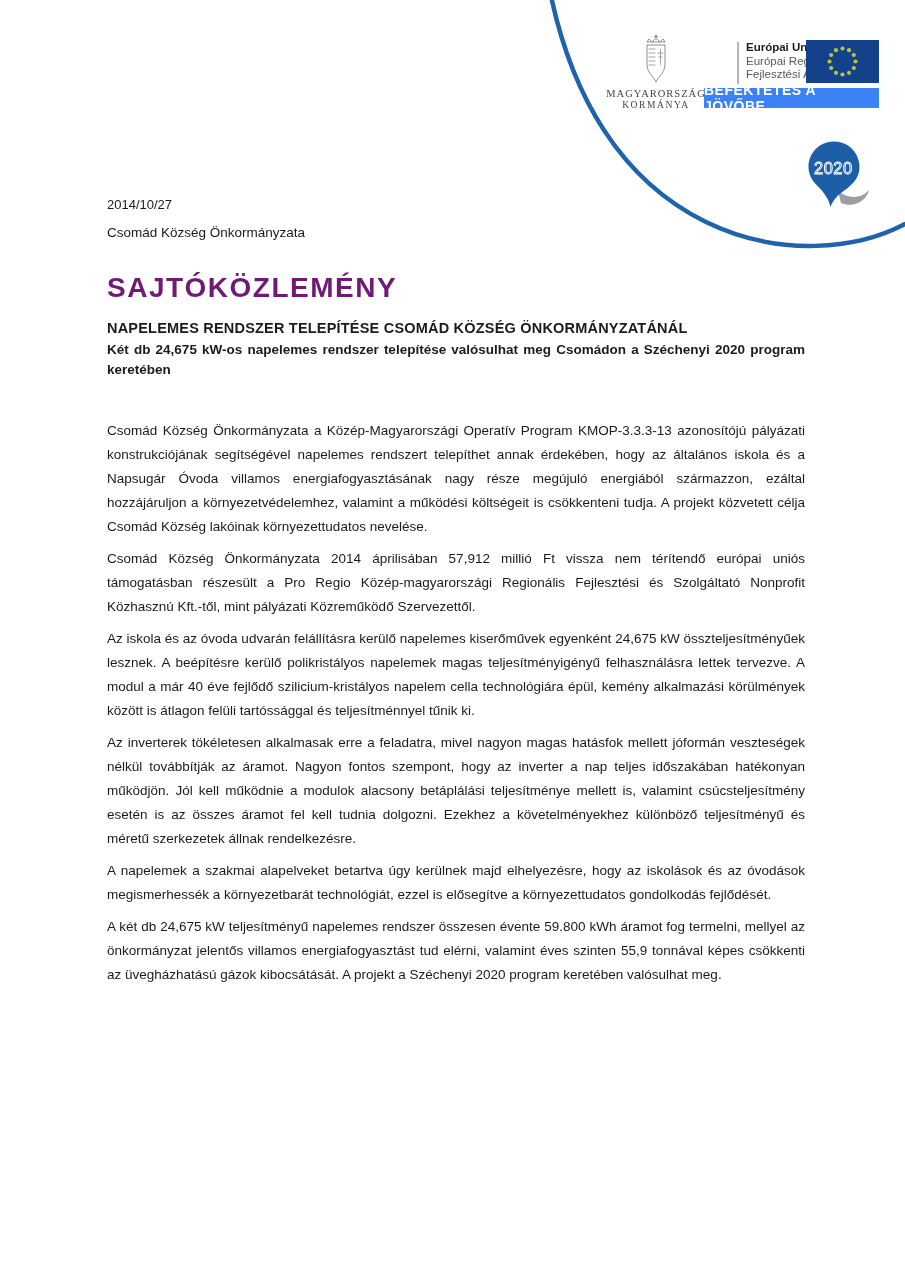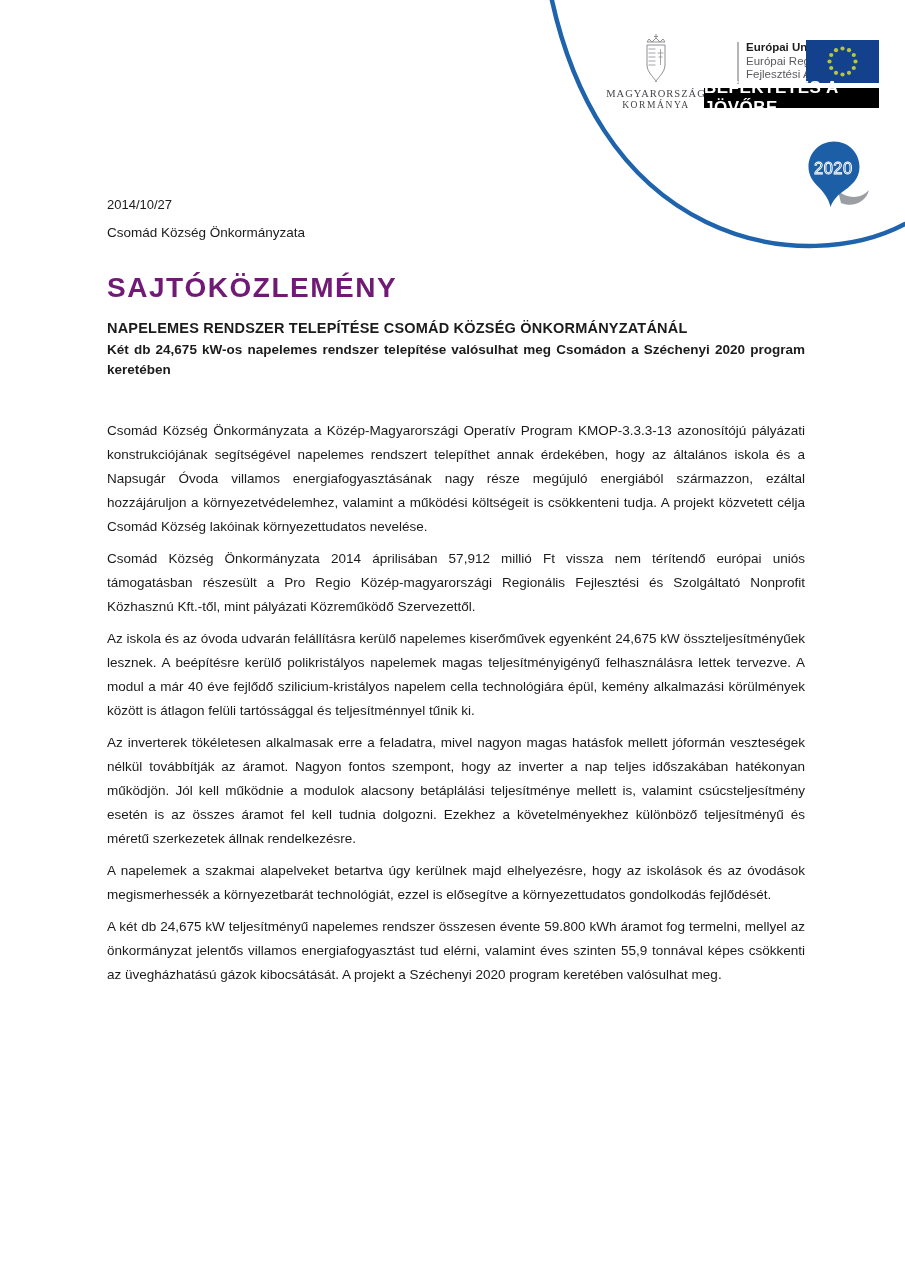--- a/index.html
+++ b/index.html
@@ -26,21 +26,21 @@
   .eu-sep { position: absolute; left: 737px; top: 42px; width: 1.5px; height: 42px; background: #b5b5b8; }
 
   .eu-text { position: absolute; left: 746px; top: 41px; line-height: 13.5px; font-size: 11.5px; }
   .eu-line1 { font-weight: bold; color: #1d1d1f; }
   .eu-line2, .eu-line3 { color: #5a5a5e; }
 
   .eu-flag { position: absolute; left: 806px; top: 40px; }
 
   .banner {
     position: absolute; left: 704px; top: 88px; width: 175px; height: 20px;
-    background: #000000; color: #ffffff; font-weight: bold; font-size: 17px;
+    background: #3b82f6; color: #ffffff; font-weight: bold; font-size: 14px;
     letter-spacing: 0.5px; display: flex; align-items: center; justify-content: center;
   }
 
   .szechenyi { position: absolute; left: 0; top: 150px; width: 806px; text-align: right; }
   .sz-word {
     display: inline-block; font-weight: bold; font-size: 24px; color: #3E4044;
     letter-spacing: 1px; transform: scaleX(0.78); transform-origin: right center;
     vertical-align: top; margin-top: 2px;
   }
   .pin-svg { position: absolute; left: 806px; top: 141px; }

